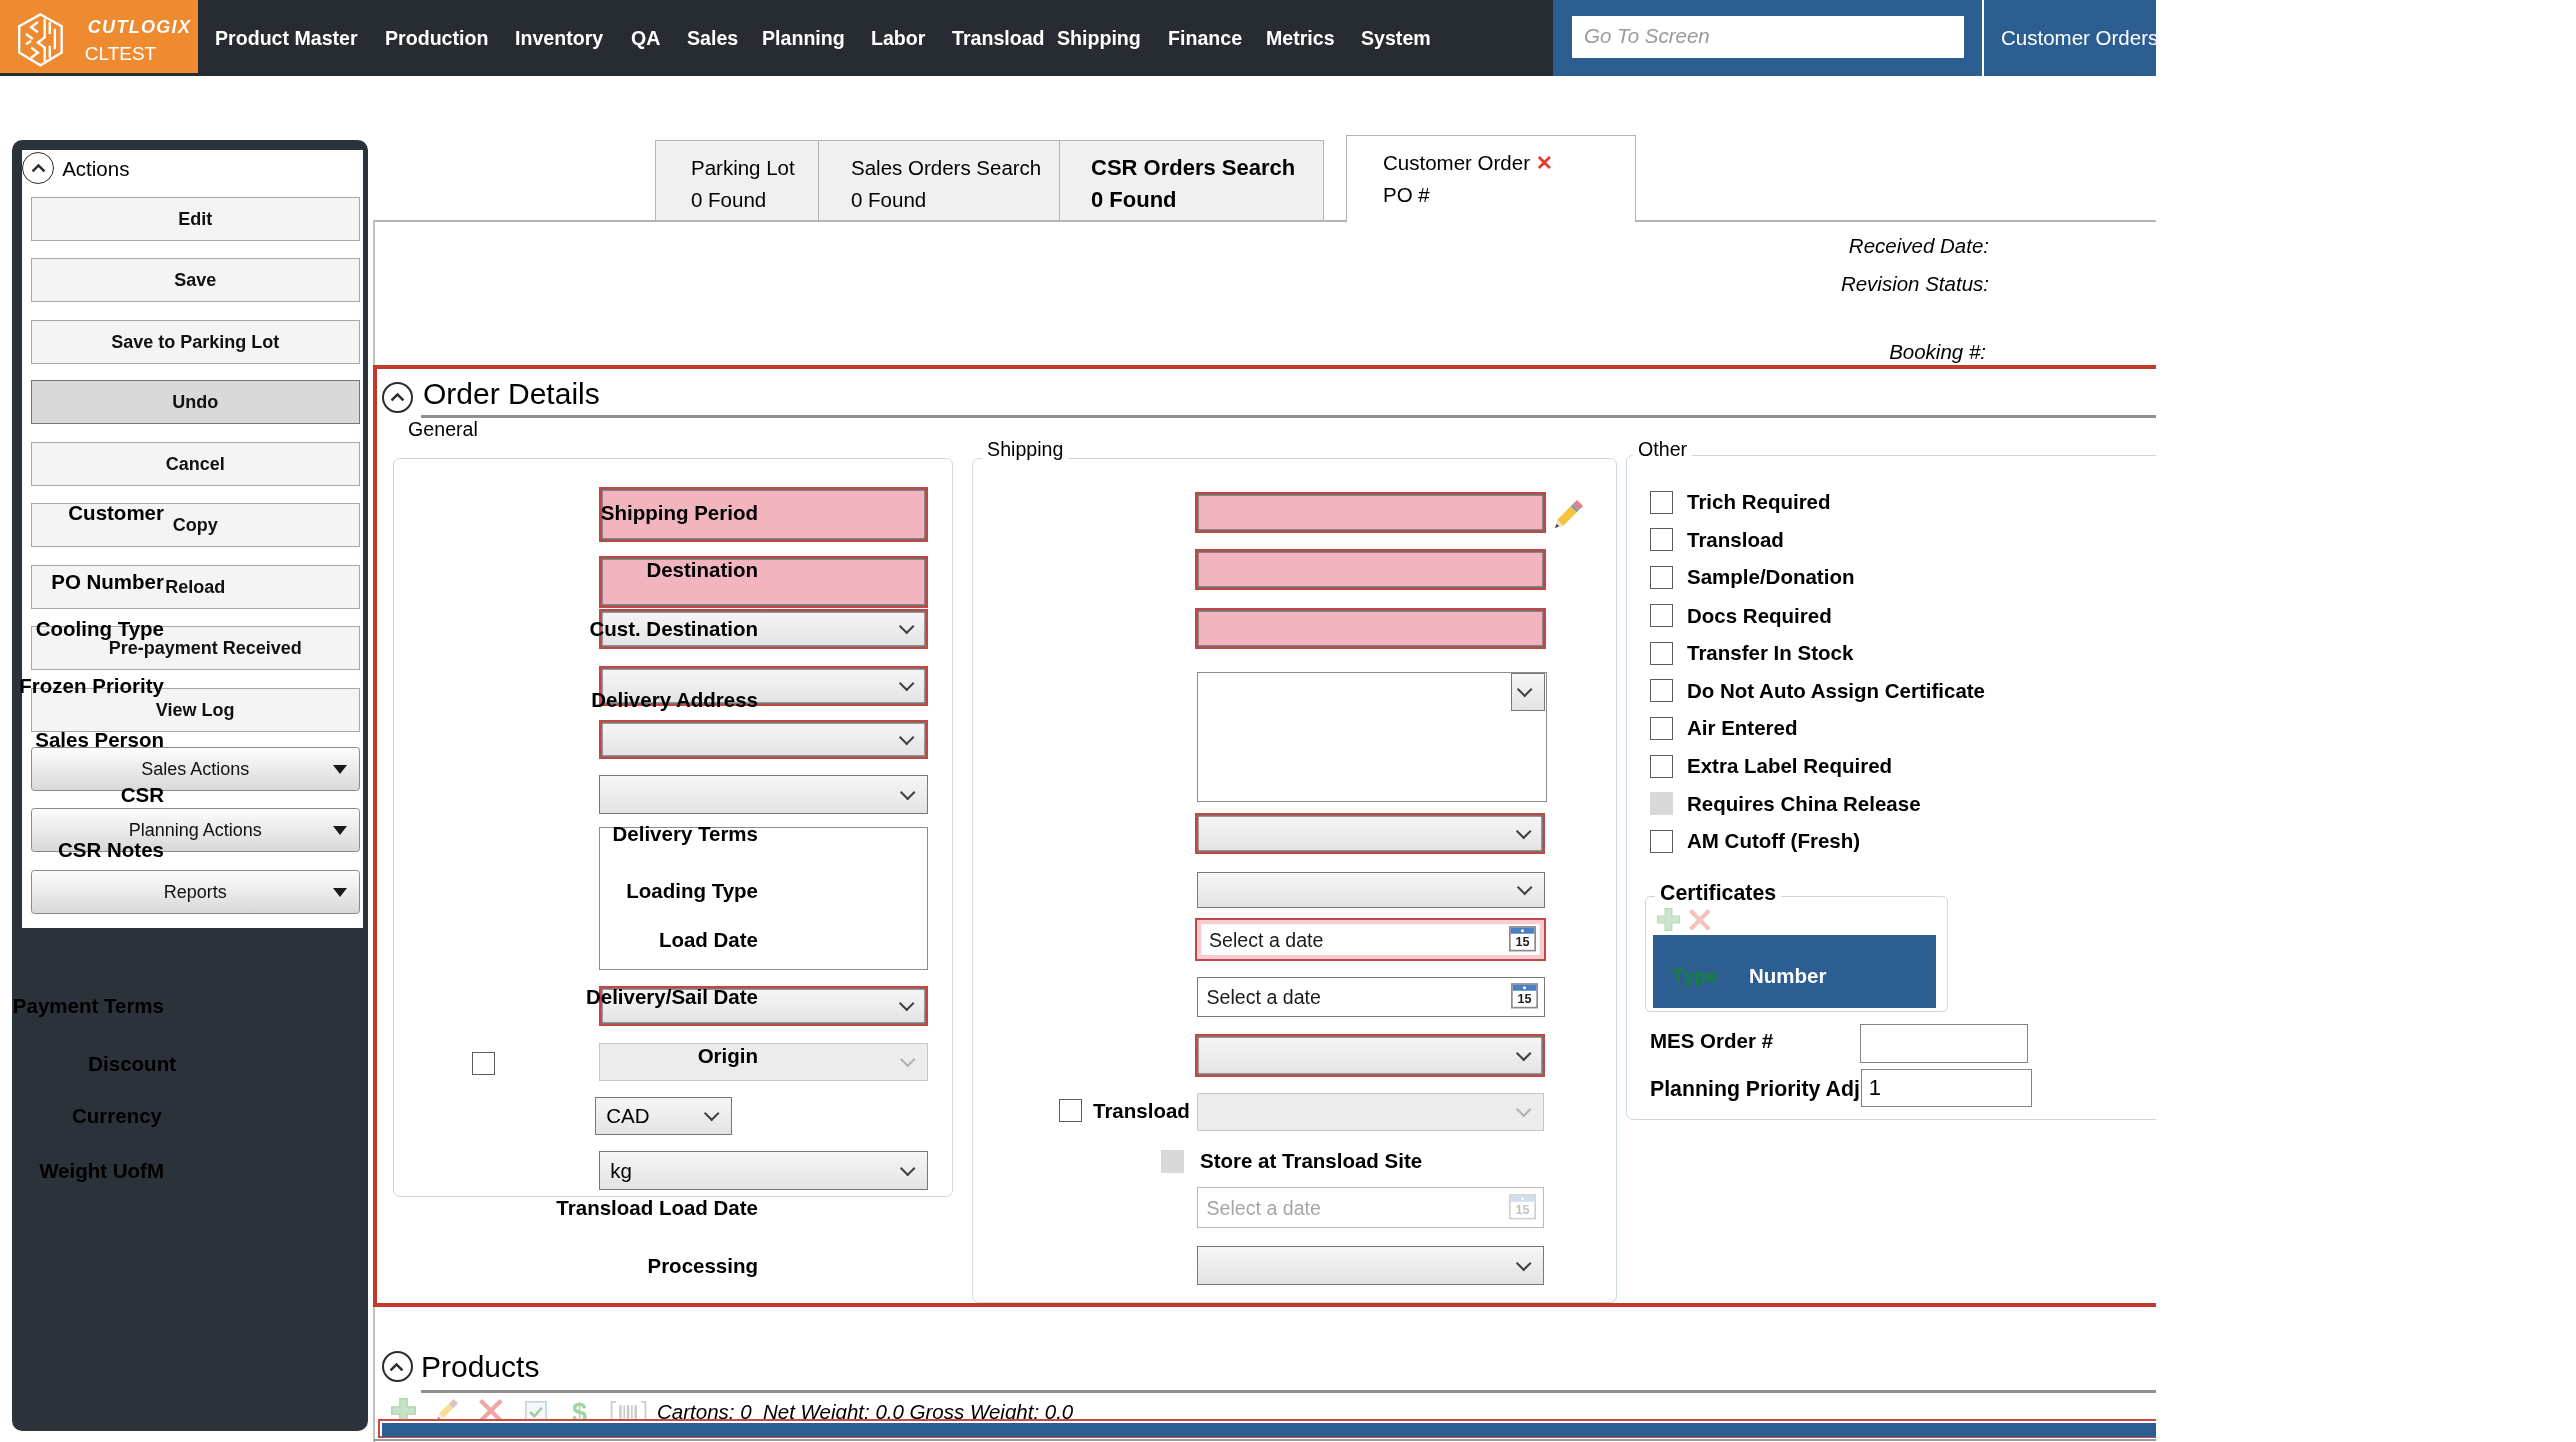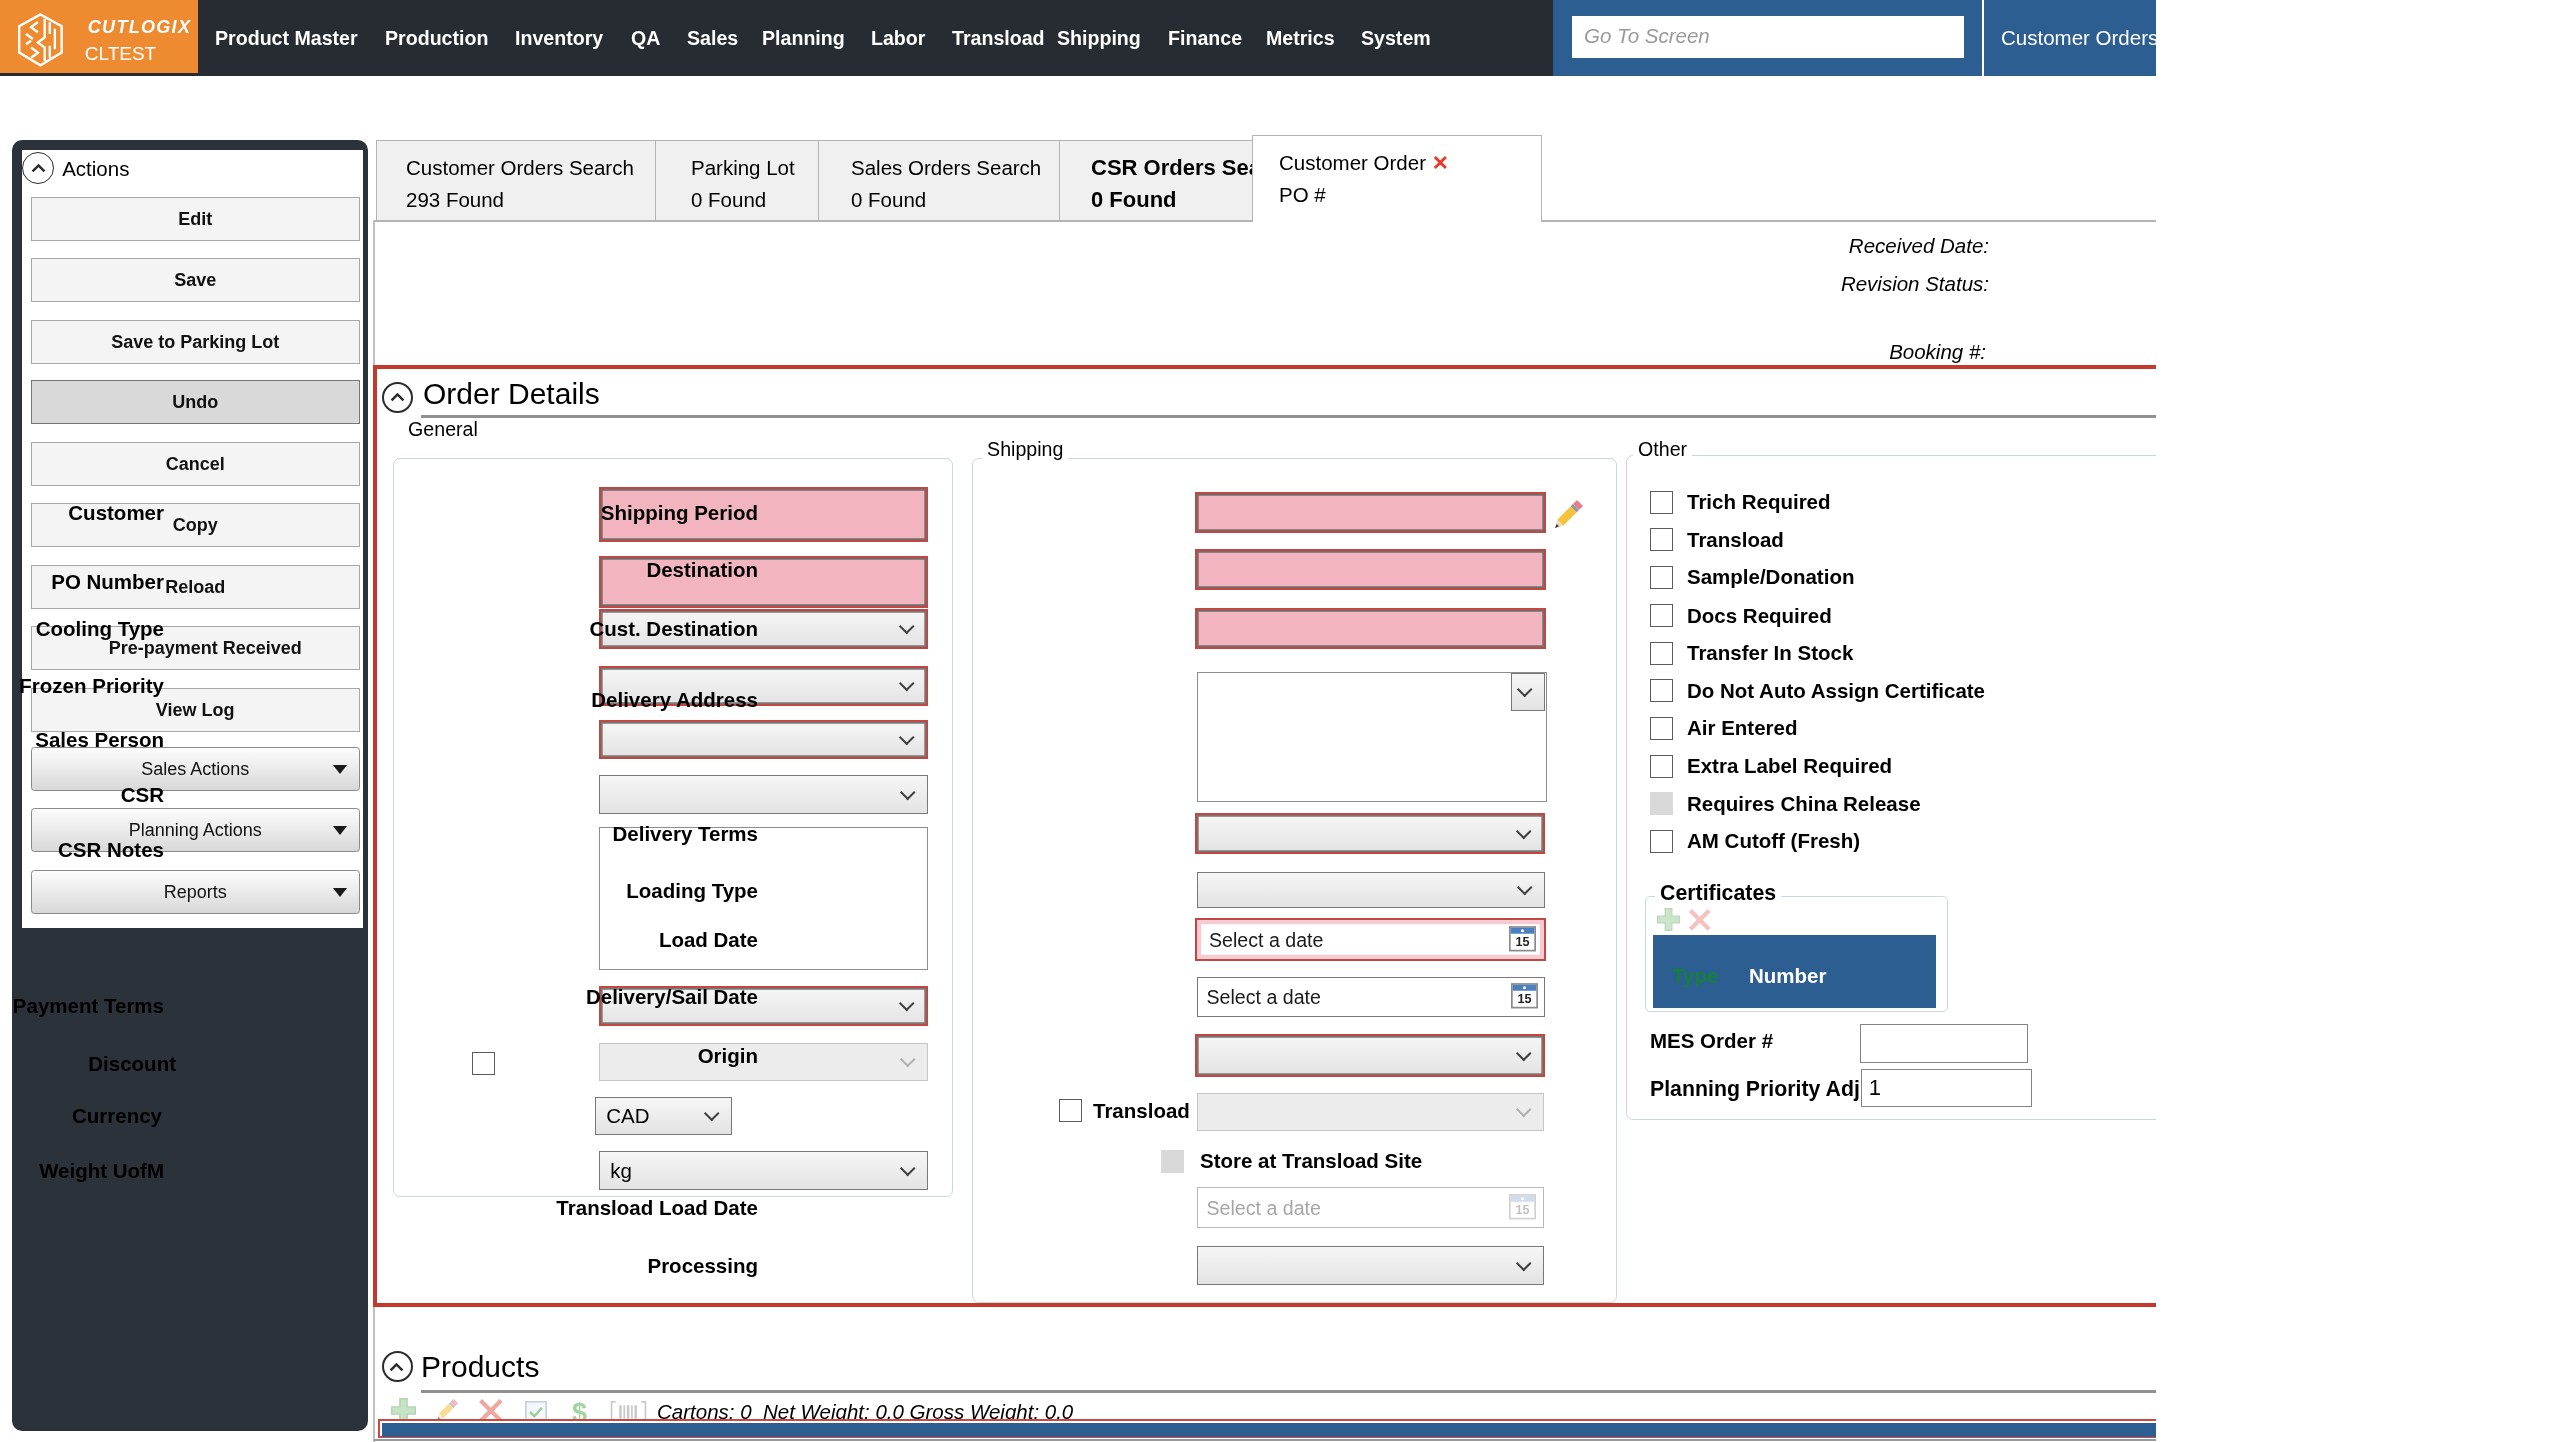--- a/index.html
+++ b/index.html
@@ -124,28 +124,27 @@
       </g>
     </svg>
 <div class="vdiv" style="left:2468px;"></div>
 <svg class="navarrow" style="left:2504px;" viewBox="0 0 46 46">
       <path d="M23 4 L28.7 17.6 L43 18.6 L32.2 28.2 L35.4 42 L23 34.6 L10.6 42 L13.8 28.2 L3 18.6 L17.3 17.6 Z" fill="none" stroke="#fff" stroke-width="3.4"></path>
     </svg>
 
 <div id="qmark">?</div>
 <div id="heading">Customer Orders</div>
 
-<div class="tab" style="left:376px; width:280px; padding-left:29px;">Customer Orders Search<br>293 Found</div>
 <div class="tab" style="left:655px; width:165px; padding-left:35px;">Parking Lot<br>0 Found</div>
 <div class="tab" style="left:818px; width:243px; padding-left:32px;">Sales Orders Search<br>0 Found</div>
 <div class="tab" style="left:1059px; width:265px; padding-left:31px; font-weight:bold; font-size:22px;">CSR Orders Search<br>0 Found</div>
 <div id="tabline"></div>
 <div id="contentL"></div>
 <div id="contentR"></div>
-<div class="tab active" style="left:1252px; width:290px; padding-left:26px;">Customer Order <span style="color:#e8392c;font-weight:bold;">✕</span><br>PO #</div>
+<div class="tab active" style="left:1346px; width:290px; padding-left:36px;">Customer Order <span style="color:#e8392c;font-weight:bold;">✕</span><br>PO #</div>
 
 
 
 <div id="panel">
   <div id="panelwhite">
     <div class="circ" style="left:0px; top:1.7px; width:32px; height:32px; border-width:1.7px;"></div>
     <svg style="position:absolute;left:7.7px;top:12px;" width="17" height="12" viewBox="0 0 20 14">
           <path d="M3,11 L10,4 L17,11" stroke="#2b2b2b" stroke-width="3" fill="none"></path>
         </svg>
     <div style="position:absolute;left:40px;top:6.8px;font-size:20.5px;line-height:24px;color:#000;">Actions</div>

